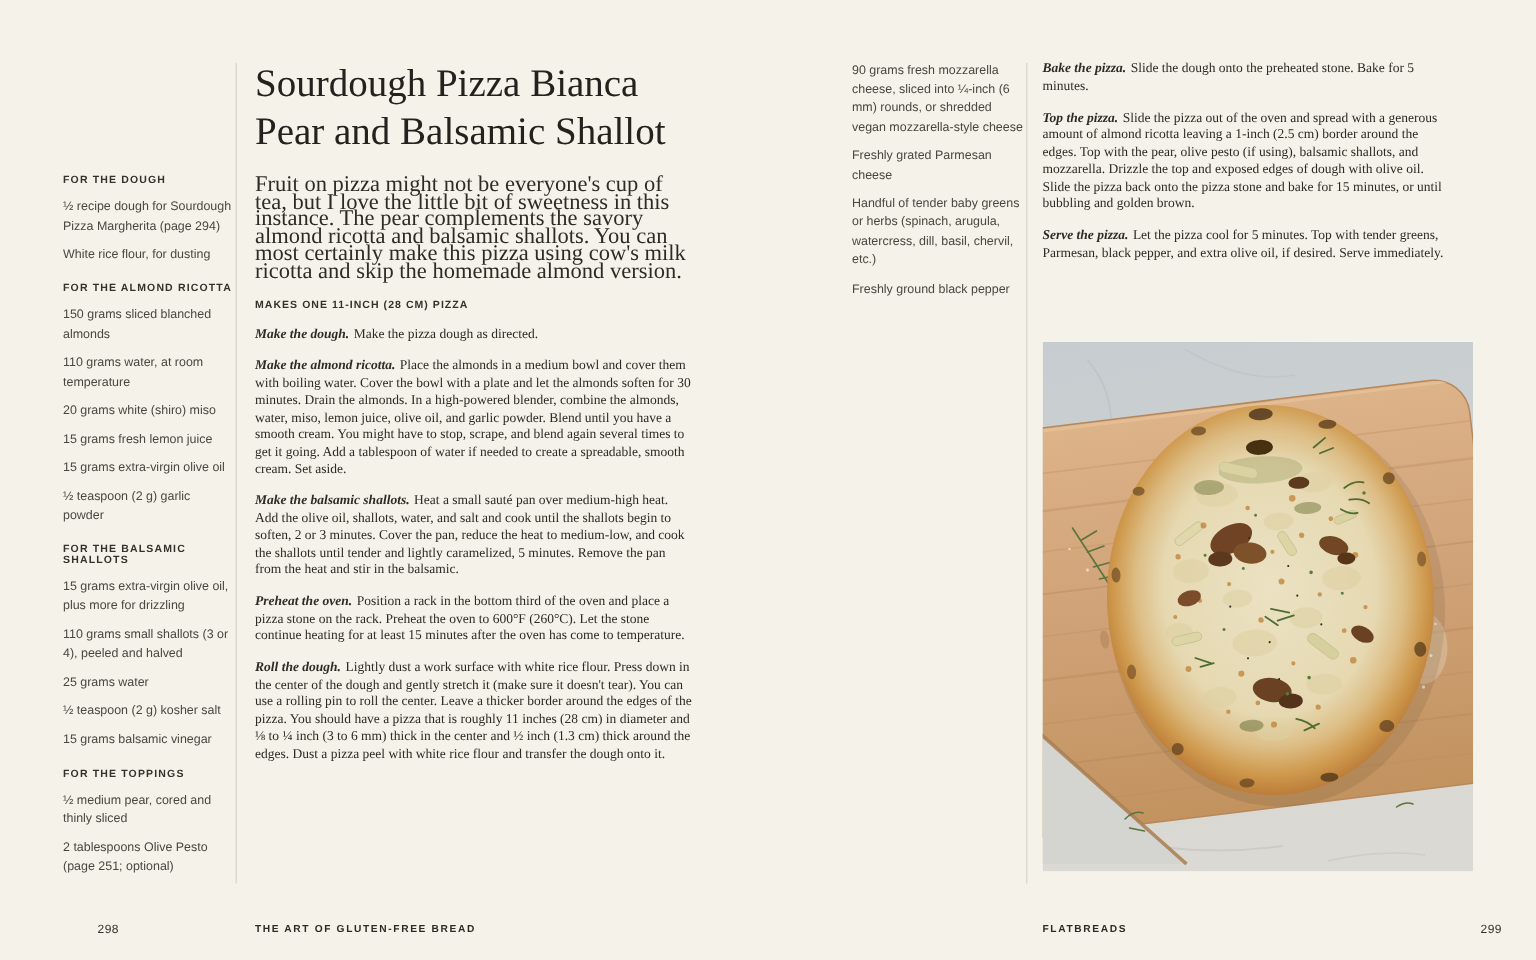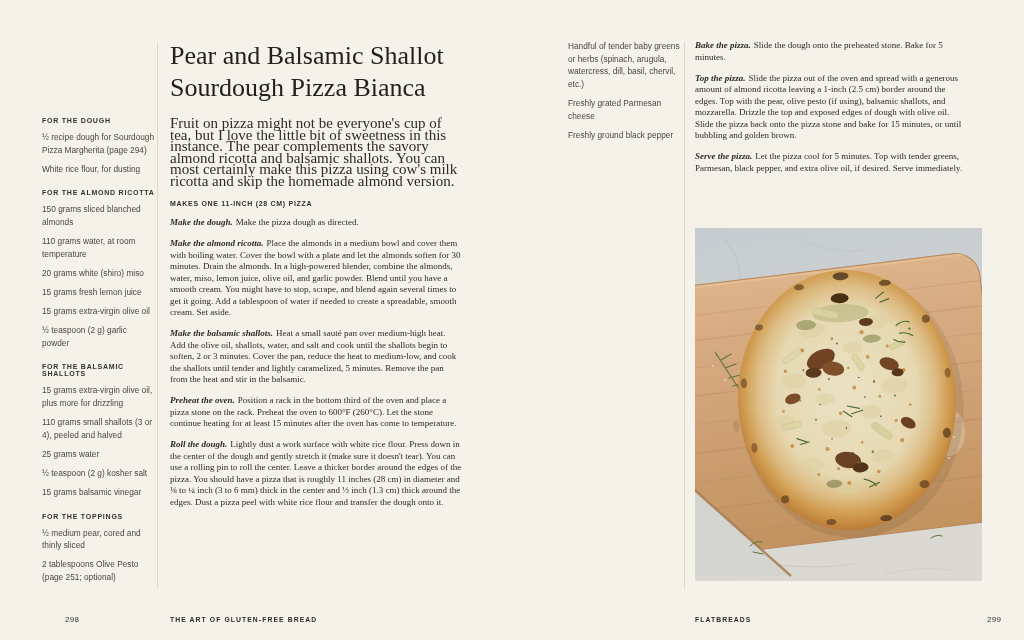--- a/index.html
+++ b/index.html
@@ -74,22 +74,22 @@
       </div>
       <div class="sec">
         <h4>FOR THE TOPPINGS</h4>
         <p>½ medium pear, cored and thinly sliced</p>
         <p>2 tablespoons Olive Pesto (page 251; optional)</p>
       </div>
     </aside>
 
     <div class="maincol">
       <h1 class="title">
+        <div>Sourdough Pizza Bianca</div>
         <div>Pear and Balsamic Shallot</div>
-        <div>Sourdough Pizza Bianca</div>
       </h1>
       <p class="intro">Fruit on pizza might not be everyone's cup of tea, but I love the little bit of sweetness in this instance. The pear complements the savory almond ricotta and balsamic shallots. You can most certainly make this pizza using cow's milk ricotta and skip the homemade almond version.</p>
       <p class="yield">MAKES ONE 11-INCH (28 CM) PIZZA</p>
 
       <p class="step">
         <em>Make the dough.</em><span>Make the pizza dough as directed.</span>
       </p>
       <p class="step">
         <em>Make the almond ricotta.</em><span>Place the almonds in a medium bowl and cover them with boiling water. Cover the bowl with a plate and let the almonds soften for 30 minutes. Drain the almonds. In a high-powered blender, combine the almonds, water, miso, lemon juice, olive oil, and garlic powder. Blend until you have a smooth cream. You might have to stop, scrape, and blend again several times to get it going. Add a tablespoon of water if needed to create a spreadable, smooth cream. Set aside.</span>
       </p>
@@ -105,22 +105,23 @@
     </div>
 
     <div class="folio">298</div>
     <div class="runfoot">THE ART OF GLUTEN-FREE BREAD</div>
   </section>
 
   <section class="page right">
     <div class="vrule"></div>
 
     <aside class="sidebar">
+      <p>90 grams fresh mozzarella cheese, sliced into ¼-inch (6 mm) rounds, or shredded vegan mozzarella-style cheese</p>
+      <p>Freshly grated Parmesan cheese</p>
       <p>Handful of tender baby greens or herbs (spinach, arugula, watercress, dill, basil, chervil, etc.)</p>
-      <p>Freshly grated Parmesan cheese</p>
       <p>Freshly ground black pepper</p>
     </aside>
 
     <div class="maincol">
       <p class="step">
         <em>Bake the pizza.</em><span>Slide the dough onto the preheated stone. Bake for 5 minutes.</span>
       </p>
       <p class="step">
         <em>Top the pizza.</em><span>Slide the pizza out of the oven and spread with a generous amount of almond ricotta leaving a 1-inch (2.5 cm) border around the edges. Top with the pear, olive pesto (if using), balsamic shallots, and mozzarella. Drizzle the top and exposed edges of dough with olive oil. Slide the pizza back onto the pizza stone and bake for 15 minutes, or until bubbling and golden brown.</span>
       </p>

